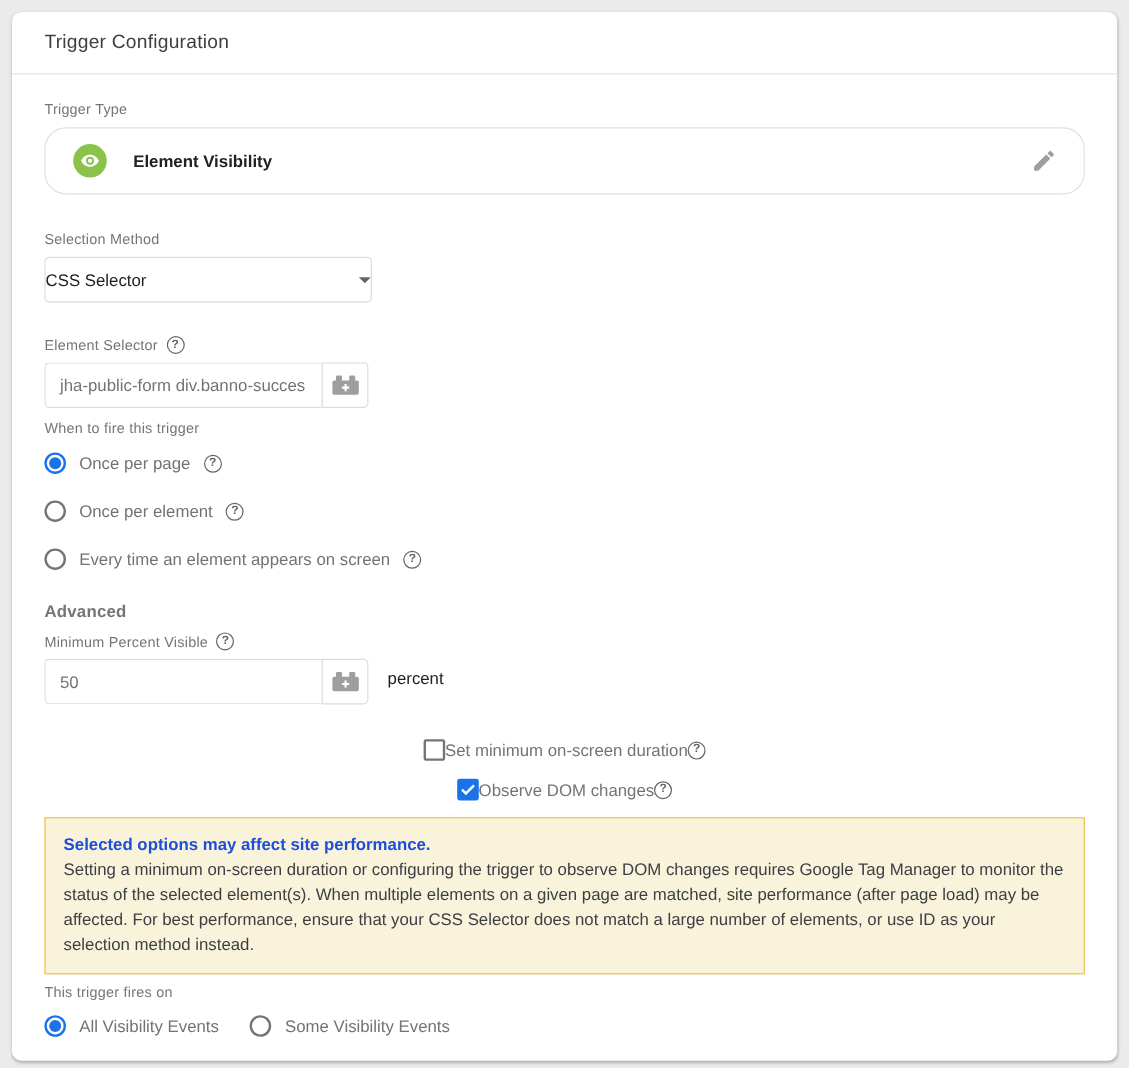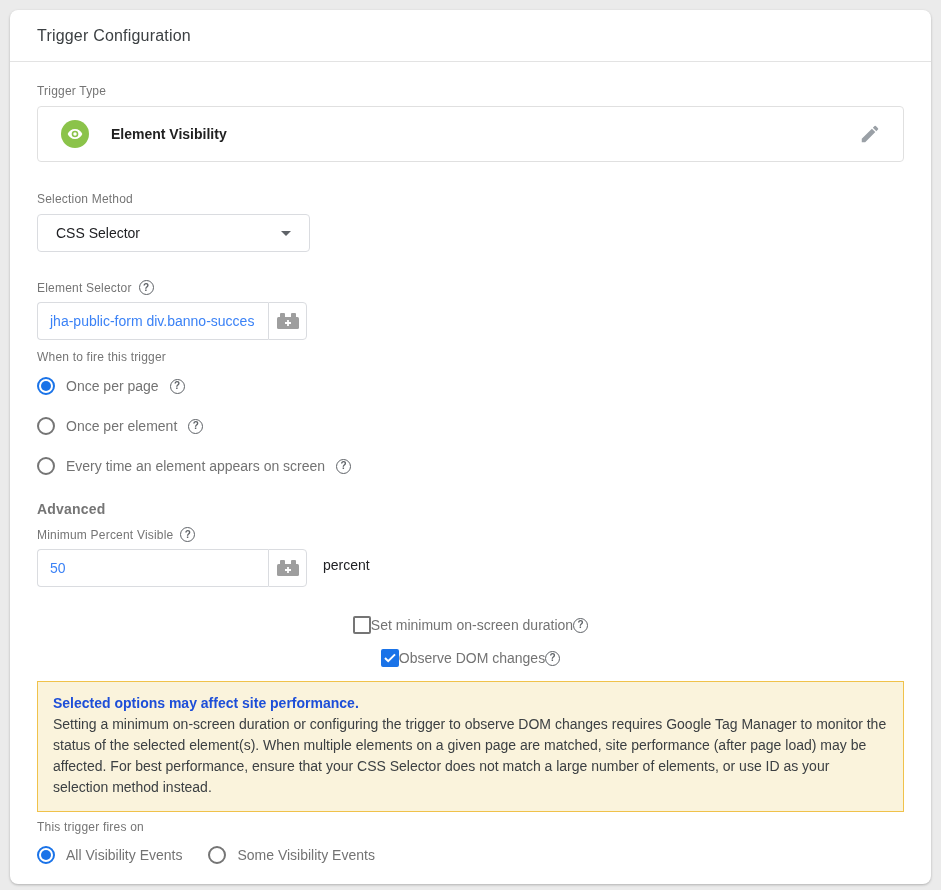--- a/index.html
+++ b/index.html
@@ -41,51 +41,51 @@
     width:15px;height:15px;border-radius:50%;
     border:1px solid #5F6368;color:#5F6368;
     font-size:10px;font-weight:700;line-height:1;
     display:inline-flex;align-items:center;justify-content:center;
     flex:0 0 auto;cursor:pointer;
   }
 
   
   .trigger-type-box{
     margin-top:8px;height:56px;
-    border:1px solid #E0E0E0;border-radius:4px;
+    border:1px solid #E0E0E0;border-radius:18px;
     display:flex;align-items:center;padding:0 22px 0 23px;
     cursor:pointer;
   }
   .ev-icon{
     width:28px;height:28px;border-radius:50%;
     background:var(--icon-green);
     display:flex;align-items:center;justify-content:center;flex:0 0 auto;
   }
   .ev-label{margin-left:22px;font-size:14px;font-weight:700;color:#212121;}
   .pencil{margin-left:auto;cursor:pointer;display:flex;align-items:center;}
 
   
   .select-box{
     margin-top:8px;width:273px;height:38px;
     border:1px solid #DADCE0;border-radius:4px;
-    display:flex;align-items:center;padding:0 18px;
+    display:flex;align-items:center;padding:0 0;
     font-size:14px;color:#202124;cursor:pointer;background:#fff;
   }
   .caret{
     margin-left:auto;width:0;height:0;
     border-left:5px solid transparent;border-right:5px solid transparent;
     border-top:5px solid #5F6368;
   }
 
   
   .input-group{margin-top:7px;display:flex;width:270px;height:38px;}
   .text-input{
     flex:1;min-width:0;border:1px solid #DADCE0;border-right:none;
     border-radius:4px 0 0 4px;padding:12px 12px;
-    font-size:14px;color:#3b82f6;display:flex;align-items:center;
+    font-size:14px;color:#737373;display:flex;align-items:center;
     white-space:nowrap;overflow:hidden;background:#fff;
   }
   .brick-btn{
     width:39px;border:1px solid #DADCE0;border-radius:0 4px 4px 0;
     display:flex;align-items:center;justify-content:center;
     background:#fff;cursor:pointer;padding:0;
   }
   .inline-row{display:flex;align-items:center;}
   .unit-label{margin-left:16px;font-size:14px;color:#202124;}
 

